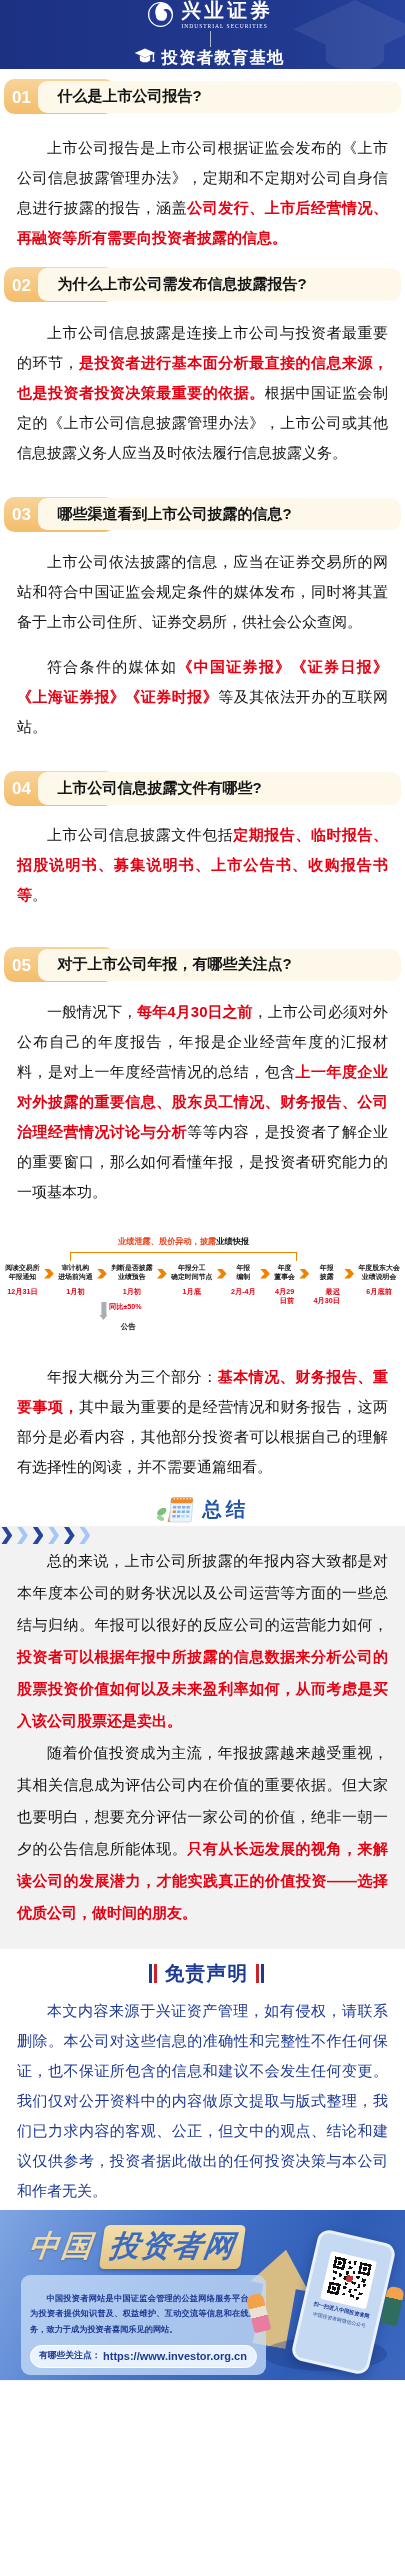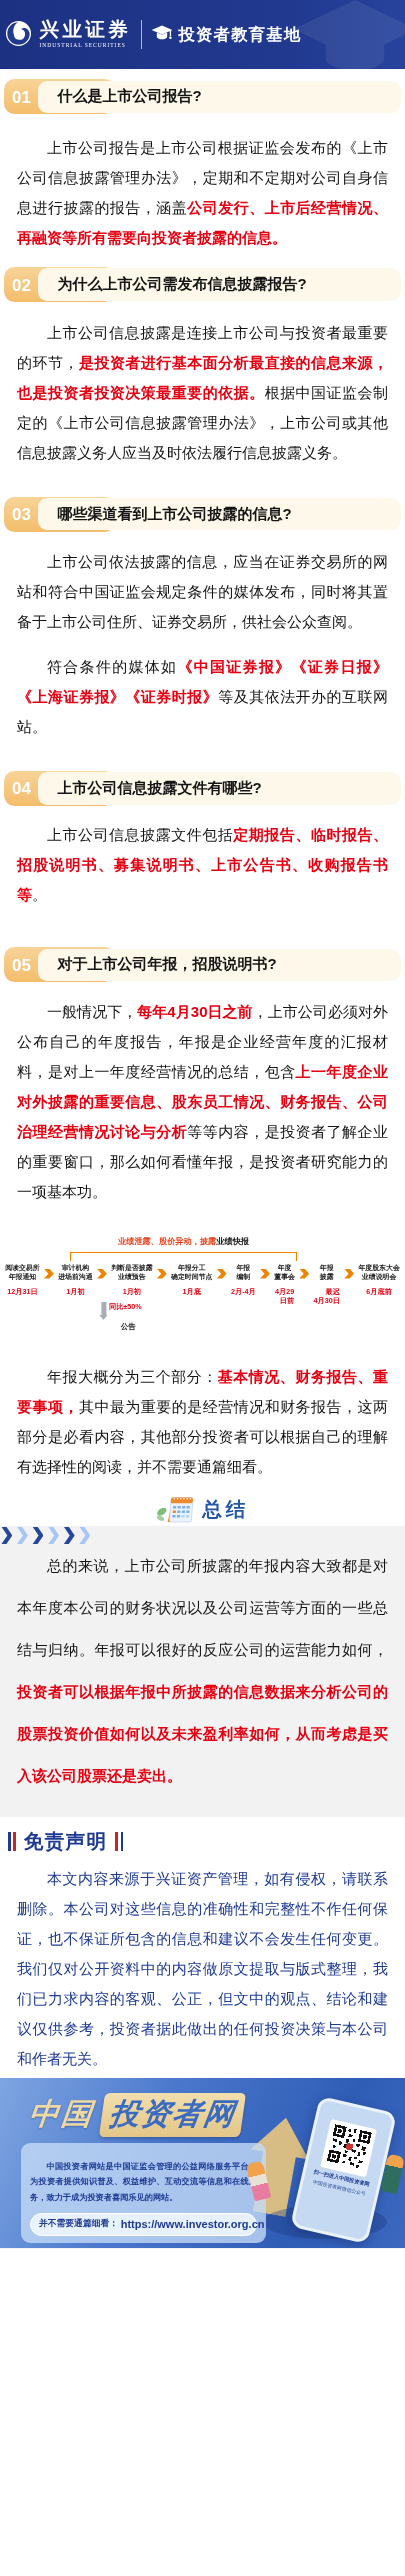--- a/index.html
+++ b/index.html
@@ -4,21 +4,21 @@
 <style>
   html,body{margin:0;padding:0;}
   body{
     width:405px; min-height:2576px; margin:0 auto; background:#ffffff;
     font-family:"Liberation Sans","DejaVu Sans",sans-serif;
     color:#111; position:relative;
   }
   
   .hdr{
     height:69px; background:linear-gradient(90deg,#1c3182 0%,#21398f 70%,#27439d 100%);
-    display:flex; align-items:center; padding:0 0 0 4px; position:relative; overflow:hidden;
+    display:flex; align-items:center; padding:0 0 0 14px; position:relative; overflow:hidden;flex-direction:column;
   }
   .hdr-logo{display:flex; align-items:center; gap:6.5px;}
   .brand-txt{display:flex; flex-direction:column; line-height:1;}
   .brand-cn{color:#fff; font-size:19.6px; font-weight:700; letter-spacing:3.3px;}
   .brand-en{color:#fff; font-size:5.5px; letter-spacing:1px; margin-top:3.3px; font-family:"Liberation Serif",serif;}
   .hdr-div{width:0.7px; height:29px; background:rgba(255,255,255,.65); margin:0 9.1px 0 10.4px;}
   .edu-wrap{display:flex; align-items:center; gap:5.2px;}
   .edu-txt{color:#fff; font-size:16.3px; font-weight:700; letter-spacing:1.3px;}
   .hdr-mark{position:absolute; right:-11.7px; top:0; opacity:.07;}
   
@@ -57,24 +57,24 @@
   
   .sum-badge{margin:10.4px auto 0; width:131px; text-align:center; position:relative; height:42px;}
   .sum-badge-row{display:flex; align-items:center; justify-content:center; gap:6.5px; height:34px;}
   .sum-txt{color:#2456a8; font-size:19.6px; font-weight:700; letter-spacing:3.9px;}
   .sum-bar{width:98px; height:4.6px; background:#7f9ec9; margin:1.3px auto 0; border-radius:1.3px;}
   
   .gray{background:#f2f2f2; padding-bottom:19.6px; position:relative;}
   .chevrons{display:flex; gap:4.6px; padding:0 0 0 1.3px; margin-top:-9.1px; height:19.6px; align-items:center;}
   .chv{width:11px; height:17.6px; clip-path:polygon(0 0,45% 0,100% 50%,45% 100%,0 100%,55% 50%);}
   .chv.dark{background:#24479c;} .chv.light{background:#a6c6f7;}
-  .gpara{margin:0 17px; font-size:15px; line-height:42px; text-align:justify; text-indent:2em; color:#141414;}
+  .gpara{margin:0 17px; font-size:15px; line-height:32px; text-align:justify; text-indent:2em; color:#141414;}
   
   .disc{background:#fff; padding-bottom:4.6px;}
-  .disc-title{display:flex; align-items:center; justify-content:flex-start; gap:8px; padding-top:11.7px; height:26px;margin-left:8px;}
+  .disc-title{display:flex; align-items:center; justify-content:center; gap:8px; padding-top:11.7px; height:26px;margin-left:8px;}
   .disc-title-txt{font-family:"Liberation Serif","DejaVu Serif",serif; font-weight:700; font-size:19.6px; color:#1e3a93; letter-spacing:1.3px;}
   .bars{display:flex; gap:2.6px; align-items:center;}
   .bar{width:2.6px; height:19.6px;}
   .bar.blue{background:#1e3a93;} .bar.red{background:#cc2229;}
   .disc-body{margin:9.1px 17px 0; font-size:15px; line-height:30px; color:#1e3a93; text-align:justify; text-indent:2em;}
   
   .banner{position:relative; height:170px; overflow:hidden;
     background:linear-gradient(115deg,#7fa6e2 0%,#4a77cc 38%,#2f5cb5 75%,#3c68c0 100%);}
   .bn-logo{position:absolute; left:29px; top:14.4px; display:flex; align-items:center; gap:7.8px;}
   .bn-cn1{color:#eed9a4; font-size:30px; font-weight:700; font-style:italic; letter-spacing:2.6px;
@@ -169,21 +169,21 @@
   <div class="pill mt45">
     <div class="pill-badge-bg"></div>
     <div class="pill-num">04</div>
     <div class="pill-body">上市公司信息披露文件有哪些?</div>
   </div>
   <p class="para mt22"><span>上市公司信息披露文件包括</span><span class="rd">定期报告、临时报告、招股说明书、募集说明书、上市公告书、收购报告书等</span><span>。</span></p>
 
   <div class="pill mt56">
     <div class="pill-badge-bg"></div>
     <div class="pill-num">05</div>
-    <div class="pill-body">对于上市公司年报，招股说明书?</div>
+    <div class="pill-body">对于上市公司年报，有哪些关注点?</div>
   </div>
   <p class="para mt22"><span>一般情况下，</span><span class="rd">每年4月30日之前</span><span>，上市公司必须对外公布自己的年度报告，年报是企业经营年度的汇报材料，是对上一年度经营情况的总结，包含</span><span class="rd">上一年度企业对外披露的重要信息、股东员工情况、财务报告、公司治理经营情况讨论与分析</span><span>等等内容，是投资者了解企业的重要窗口，那么如何看懂年报，是投资者研究能力的一项基本功。</span></p>
 
   <div class="tl">
     <div class="tl-bracket">
       <div class="tl-bracket-label"><span class="tl-bl-red">业绩泄露、股价异动，披露</span><span class="tl-bl-black">业绩快报</span></div>
     </div>
     <div class="tl-row">
       <div class="tl-step">
         <div class="tl-name">阅读交易所
@@ -286,20 +286,21 @@
 <section class="gray">
   <div class="chevrons">
     <span class="chv dark"></span>
     <span class="chv light"></span>
     <span class="chv dark"></span>
     <span class="chv light"></span>
     <span class="chv dark"></span>
     <span class="chv light"></span>
   </div>
   <p class="gpara mt40"><span>总的来说，上市公司所披露的年报内容大致都是对本年度本公司的财务状况以及公司运营等方面的一些总结与归纳。年报可以很好的反应公司的运营能力如何，</span><span class="rd">投资者可以根据年报中所披露的信息数据来分析公司的股票投资价值如何以及未来盈利率如何，从而考虑是买入该公司股票还是卖出。</span></p>
+  <p class="gpara mt44"><span>随着价值投资成为主流，年报披露越来越受重视，其相关信息成为评估公司内在价值的重要依据。但大家也要明白，想要充分评估一家公司的价值，绝非一朝一夕的公告信息所能体现。</span><span class="rd">只有从长远发展的视角，来解读公司的发展潜力，才能实践真正的价值投资——选择优质公司，做时间的朋友。</span></p>
 </section>
 
 <section class="disc">
   <div class="disc-title">
     <span class="bars">
         <span class="bar blue"></span>
         <span class="bar red"></span>
       </span>
     <span class="disc-title-txt">免责声明</span>
     <span class="bars">
@@ -315,21 +316,21 @@
     <span class="bn-cn1">中国</span>
     <span class="bn-plate"><span class="bn-cn2">投资者网</span></span>
   </div>
 
   <div class="bn-goldarrow"></div>
   <div class="bn-platform"></div>
 
   <div class="bn-card">
     <p class="bn-desc">中国投资者网站是中国证监会管理的公益网络服务平台，为投资者提供知识普及、权益维护、互动交流等信息和在线服务，致力于成为投资者喜闻乐见的网站。</p>
     <div class="bn-pill">
-      <span class="bn-url-lbl">并不需要通篇细看：</span>
+      <span class="bn-url-lbl">有哪些关注点：</span>
       <span class="bn-url">https://www.investor.org.cn</span>
     </div>
   </div>
 
   <div class="bn-phone">
     <div class="bn-qr">
       <svg width="40" height="40" viewBox="0 0 31 31" shape-rendering="crispEdges">
         <rect width="31" height="31" fill="#ffffff"></rect>
         <g fill="#111111">
           <rect x="1" y="1" width="9" height="9"></rect>

